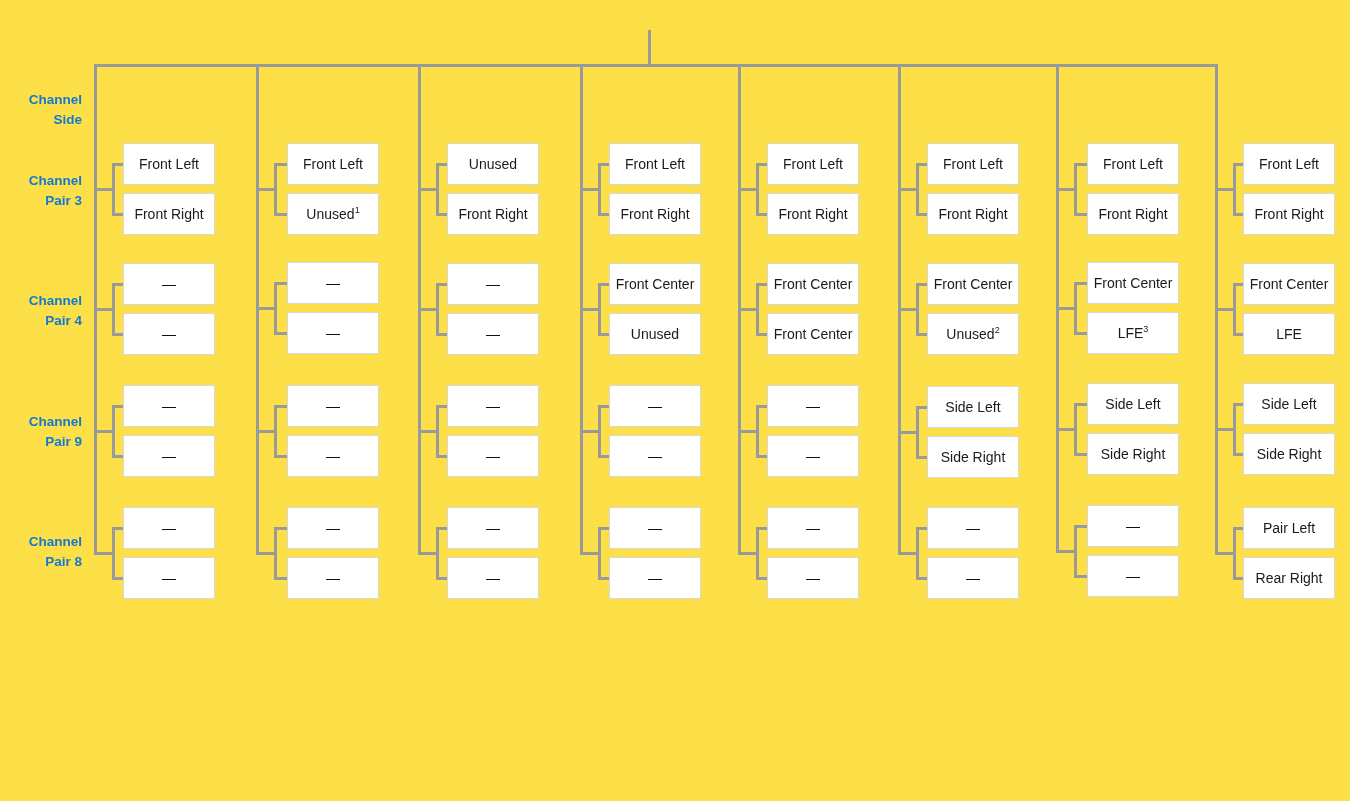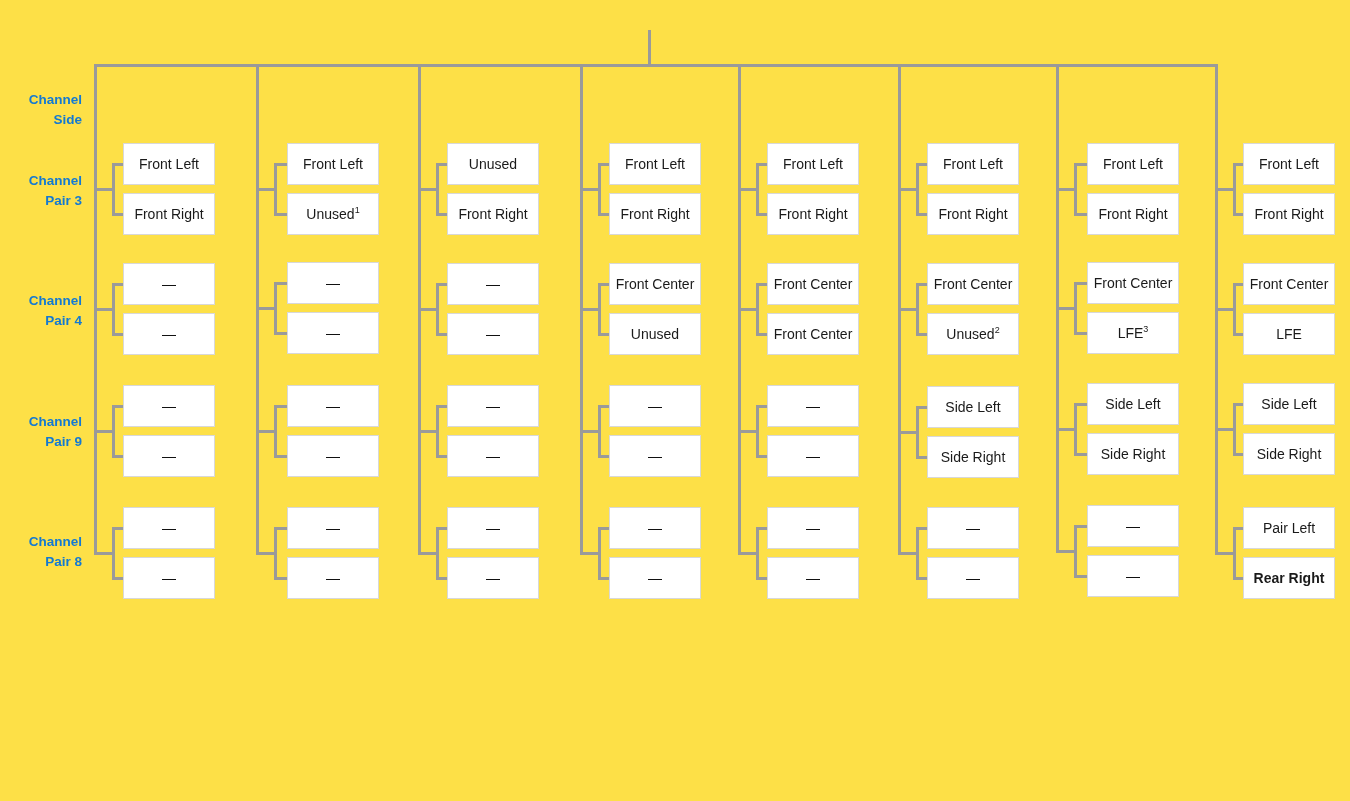--- a/index.html
+++ b/index.html
@@ -404,18 +404,18 @@
       <div class="cbox" style="left: 1243px; top: 433px; width: 92px;">
         <span class="lbl">Side Right</span>
       </div>
       <div class="wire h" style="left: 1215px; top: 552px; width: 21px;"></div>
       <div class="wire v" style="left: 1233px; top: 527px; height: 53px;"></div>
       <div class="wire h" style="left: 1233px; top: 527px; width: 10px;"></div>
       <div class="wire h" style="left: 1233px; top: 577px; width: 10px;"></div>
       <div class="cbox" style="left: 1243px; top: 507px; width: 92px;">
         <span class="lbl">Pair Left</span>
       </div>
-      <div class="cbox" style="left: 1243px; top: 557px; width: 92px; font-weight: bold;">
+      <div class="cbox" style="left: 1243px; top: 557px; width: 92px;">
         <span class="lbl">Rear Right</span>
       </div>
     </div>
 
 </div>
 
 </body></html>

